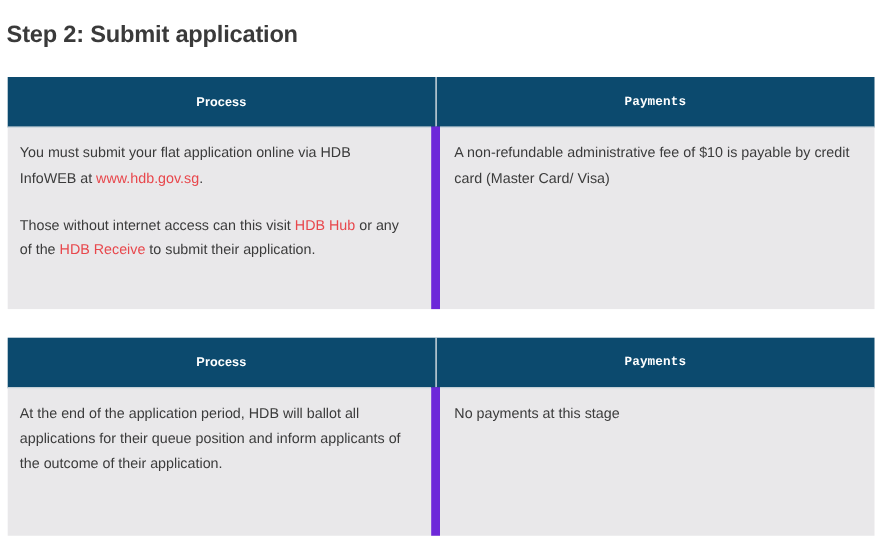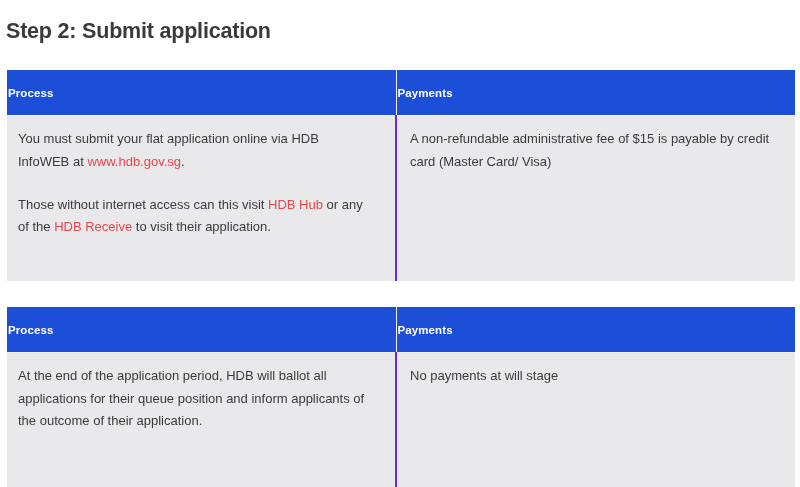--- a/index.html
+++ b/index.html
@@ -36,50 +36,51 @@
   .step-table {
     width: 788px;
     margin-left: 7px;
     border-collapse: collapse;
     table-layout: fixed;
   }
   .step-table col.c-process { width: 389px; }
   .step-table col.c-payments { width: 399px; }
 
   .step-table th {
-    background: #1d4ed8;
+    background: #0c4a6e;
     color: #ffffff;
     font-size: 11.5px;
     font-weight: bold;
-    text-align: left;
+    text-align: center;
     height: 43px;
     vertical-align: middle;
     border: 1px solid #f2f2f2;
     letter-spacing: 0.1px;
   }
   .step-table th.th-process {
     border-left: none;
     border-top: none;
   }
   .step-table th.th-payments {
     border-right: none;
     border-top: none;
+    font-family: Liberation Mono, monospace;
   }
 
   .step-table td {
     background: #e9e8ea;
     vertical-align: top;
     font-size: 13px;
     line-height: 1.72;
     color: #3b3b3b;
     border: none;
   }
   .step-table td.td-process {
     padding: 12px 22px 14px 11px;
-    border-right: 2px solid #6d28d9;
+    border-right: 8px solid #6d28d9;
   }
   .step-table td.td-payments {
     padding: 12px 16px 14px 13px;
   }
 
   .cell-para { margin: 0; }
   .cell-para + .cell-para { margin-top: 21px; }
 
   .lnk {
     color: #e8474c;
@@ -113,24 +114,24 @@
     <thead>
       <tr>
         <th class="th-process">Process</th>
         <th class="th-payments">Payments</th>
       </tr>
     </thead>
     <tbody>
       <tr>
         <td class="td-process">
           <p class="cell-para"><span>You must submit your flat application online via HDB InfoWEB at </span><a class="lnk" href="#">www.hdb.gov.sg</a><span>.</span></p>
-          <p class="cell-para"><span>Those without internet access can this visit </span><a class="lnk" href="#">HDB Hub</a><span> or any of the </span><a class="lnk" href="#">HDB Receive</a><span> to visit their application.</span></p>
+          <p class="cell-para"><span>Those without internet access can this visit </span><a class="lnk" href="#">HDB Hub</a><span> or any of the </span><a class="lnk" href="#">HDB Receive</a><span> to submit their application.</span></p>
         </td>
         <td class="td-payments">
-          <p class="cell-para">A non-refundable administrative fee of $15 is payable by credit card (Master Card/ Visa)</p>
+          <p class="cell-para">A non-refundable administrative fee of $10 is payable by credit card (Master Card/ Visa)</p>
         </td>
       </tr>
     </tbody>
   </table>
 
   <div class="gap-section"></div>
 
 
   <div class="gap-heading-table"></div>
 
@@ -145,19 +146,19 @@
         <th class="th-payments">Payments</th>
       </tr>
     </thead>
     <tbody>
       <tr>
         <td class="td-process">
           <p class="cell-para">At the end of the application period, HDB will ballot all applications for their queue position and inform applicants of the outcome of their application.</p>
 
         </td>
         <td class="td-payments">
-          <p class="cell-para">No payments at will stage</p>
+          <p class="cell-para">No payments at this stage</p>
         </td>
       </tr>
     </tbody>
   </table>
 
 </div>
 
 </body></html>

